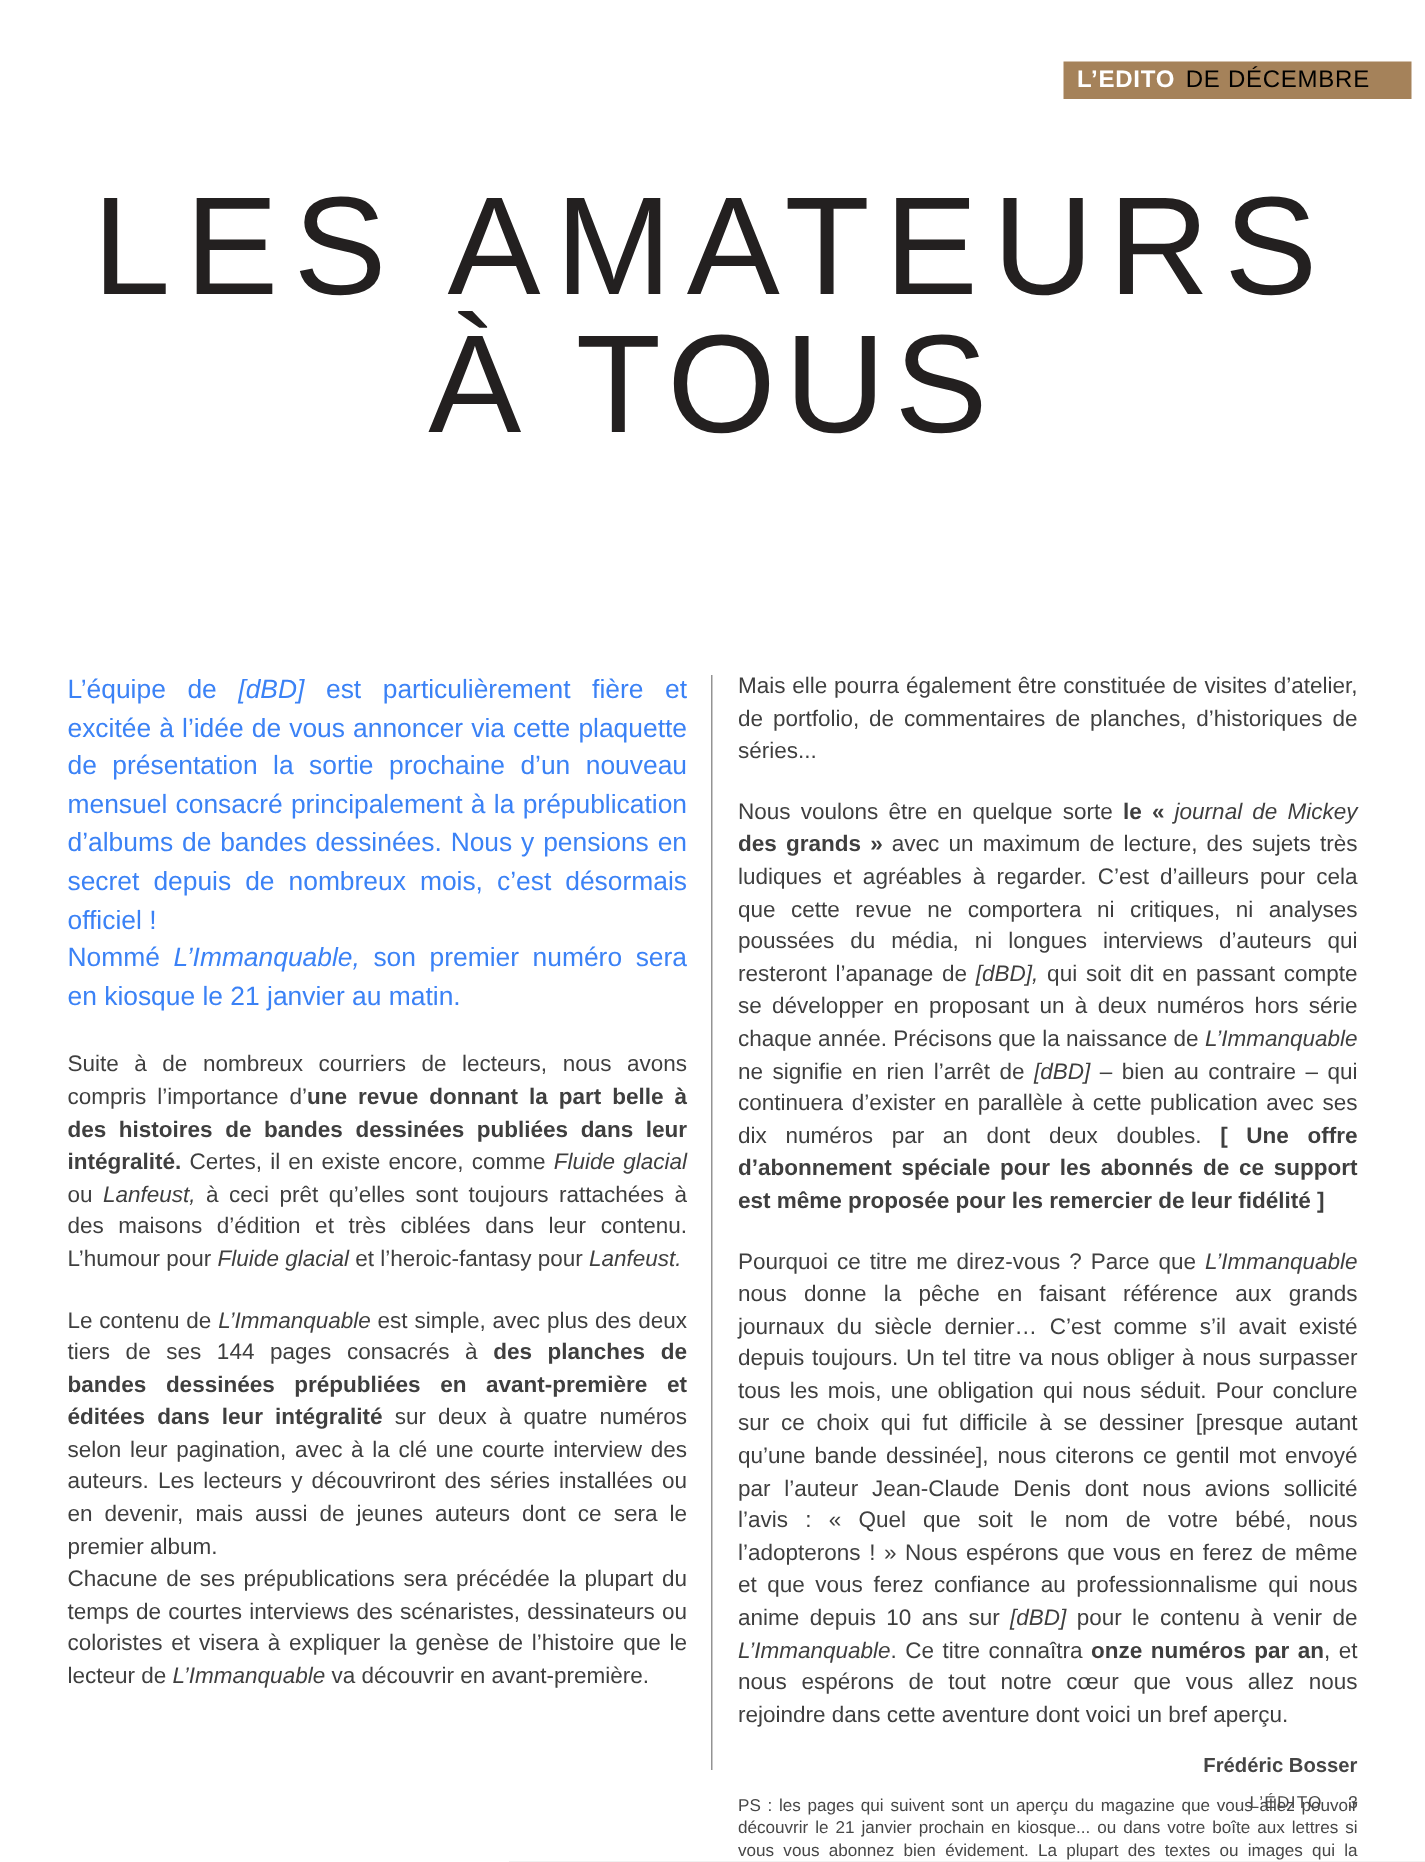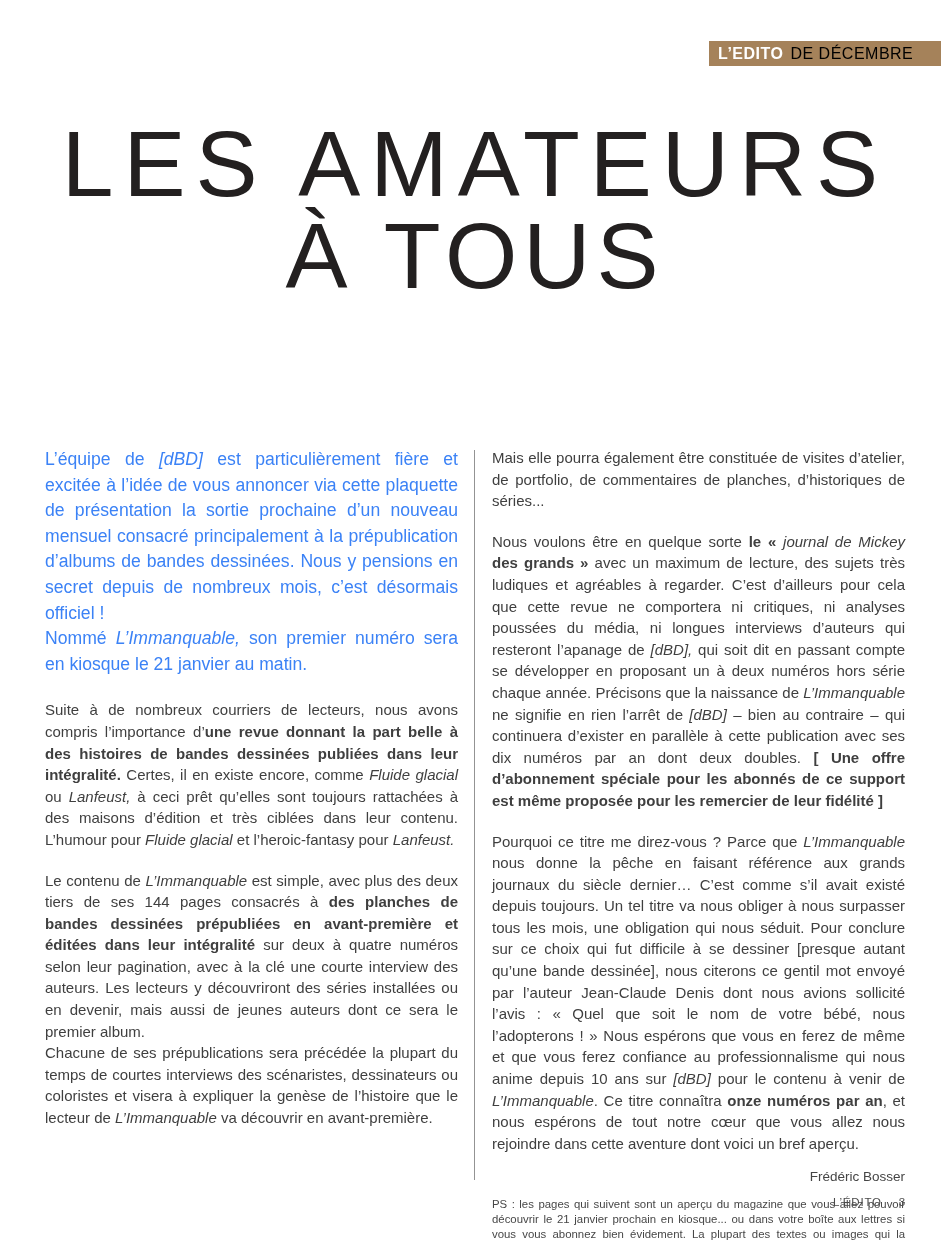--- a/index.html
+++ b/index.html
@@ -80,20 +80,21 @@
   .seg-b  { font-weight:bold; }
   .seg-i  { font-style:italic; }
   .seg-bi { font-weight:normal; font-style:italic; }
 
   .signature {
     font-size:13.5px;
     text-align:right;
     color:#454545;
     margin-top:-4px;
     margin-bottom:13px;
+    font-weight:bold;
   }
   .ps {
     font-size:11.4px;
     line-height:14.6px;
     text-align:justify;
     color:#474747;
   }
 
   
   .footer {

